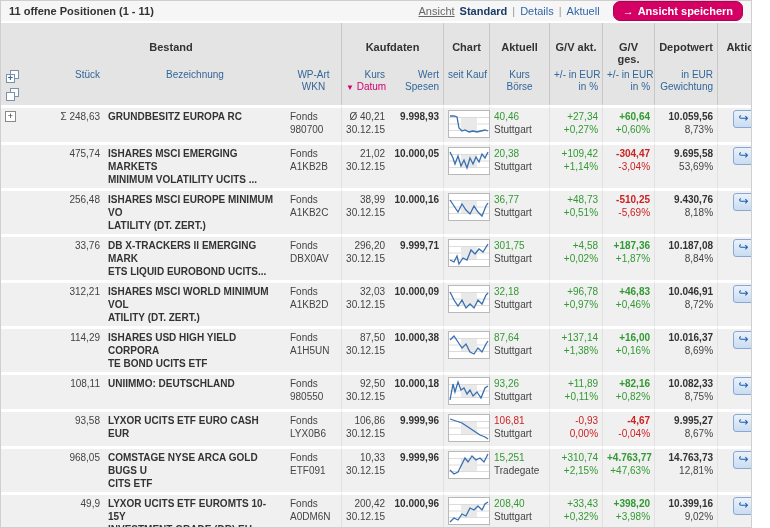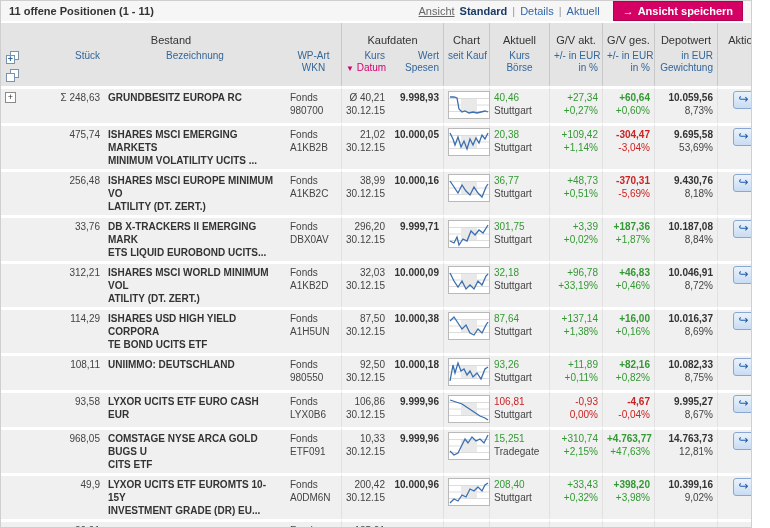--- a/index.html
+++ b/index.html
@@ -8,28 +8,28 @@
   .widget { width:752px; height:528px; border:1px solid #cfcfcf; background:#0f172a; overflow:hidden; }
 
   
   .titlebar { height:22px; background:#f6f6f6; display:flex; align-items:center; justify-content:space-between; padding:0 8px 0 8px; border-bottom:2px solid #fff; }
   .title { font-size:11px; font-weight:bold; color:#333; }
   .views { display:flex; align-items:center; gap:5px; font-size:11px; }
   .views .lbl { color:#666;text-decoration:underline; }
   .views a { text-decoration:none; color:#3366a9; cursor:pointer;text-align:center; }
   .views a.active { color:#1a3a66; font-weight:bold; }
   .views .sep { color:#999; }
-  .savebtn { margin-left:8px; background:#d40064; color:#fff; font-weight:bold; font-size:11px; border:1px solid #b10053; border-radius:0; padding:3px 9px; cursor:pointer; font-family:"Liberation Sans",sans-serif; }
+  .savebtn { margin-left:8px; background:#d40064; color:#fff; font-weight:bold; font-size:11px; border:1px solid #b10053; border-radius:7px; padding:3px 9px; cursor:pointer; font-family:"Liberation Sans",sans-serif; }
   .savebtn .arr { font-weight:bold; margin-right:4px; }
 
   
   table { table-layout:fixed; width:768px; border-collapse:separate; border-spacing:0; }
   th, td { font-size:10px; vertical-align:top; padding:2px 4px; font-weight:normal; }
   thead th { background:#e4e4e4; }
-  .grp { font-size:11px; font-weight:normal; color:#333; text-align:center; padding-top:11px; }
+  .grp { font-size:11px; font-weight:bold; color:#333; text-align:center; padding-top:18px; }
   .sub { color:#336699; line-height:12px; }
   .sub div { white-space:nowrap; }
   .hdr-gb { border-left:1px solid #c8c8c8; }
   .gb { border-left:1px solid #e1e1e1; }
   .r { text-align:right; }
   .c { text-align:center;margin-left:42px; }
   tbody tr.pos td { background:#f0f0f0; border-top:3px solid #fff; line-height:13px; }
   .name { font-weight:bold; color:#333; cursor:pointer; line-height:13px; display:block; }
   .muted { color:#444; }
   .bold { font-weight:bold; color:#333;text-align:right; }
@@ -200,42 +200,42 @@
           <td class="r"><span class="bold">10.000,16</span></td>
           <td class="c gb"><span class="spark"><svg viewBox="0 0 40 26" width="40" height="26">
                 <line x1="0" x2="40" y1="6.5" y2="6.5" stroke="#dcdcdc" stroke-width="1"></line>
                 <line x1="0" x2="40" y1="13" y2="13" stroke="#dcdcdc" stroke-width="1"></line>
                 <line x1="0" x2="40" y1="19.5" y2="19.5" stroke="#dcdcdc" stroke-width="1"></line>
                 <rect x="12" y="7" width="16" height="12" fill="#e9e9e9"></rect>
                 <polyline points="1,6 5,12 9,18 13,10 17,16 21,20 25,12 29,18 33,22 37,12 39,9" fill="none" stroke="#3a6fb0" stroke-width="1.3"></polyline>
               </svg></span></td>
           <td class="gb"><span class="green">36,77</span><br><span class="muted">Stuttgart</span></td>
           <td class="r gb"><span class="green">+48,73</span><br><span class="green">+0,51%</span></td>
-          <td class="r gb"><span class="boldred">-370,31</span><br><span class="red">-5,69%</span></td>
+          <td class="r gb"><span class="boldred">-510,25</span><br><span class="red">-5,69%</span></td>
           <td class="r gb"><span class="bold">9.430,76</span><br><span class="muted">8,18%</span></td>
           <td class="c gb"><span class="actbtn">↪</span></td>
         </tr>
         <tr class="pos">
           <td></td>
           <td class="r muted">33,76</td>
           <td>
             <a class="name">DB X-TRACKERS II EMERGING MARK<br>ETS LIQUID EUROBOND UCITS...</a>
           </td>
           <td class="muted">Fonds<br>DBX0AV</td>
           <td class="r muted gb">296,20<br>30.12.15</td>
           <td class="r"><span class="bold">9.999,71</span></td>
           <td class="c gb"><span class="spark"><svg viewBox="0 0 40 26" width="40" height="26">
                 <line x1="0" x2="40" y1="6.5" y2="6.5" stroke="#dcdcdc" stroke-width="1"></line>
                 <line x1="0" x2="40" y1="13" y2="13" stroke="#dcdcdc" stroke-width="1"></line>
                 <line x1="0" x2="40" y1="19.5" y2="19.5" stroke="#dcdcdc" stroke-width="1"></line>
                 <rect x="12" y="7" width="16" height="12" fill="#e9e9e9"></rect>
                 <polyline points="1,20 5,22 8,16 10,24 14,18 18,20 22,10 26,14 30,9 34,12 39,4" fill="none" stroke="#3a6fb0" stroke-width="1.3"></polyline>
               </svg></span></td>
           <td class="gb"><span class="green">301,75</span><br><span class="muted">Stuttgart</span></td>
-          <td class="r gb"><span class="green">+3,39</span><br><span class="green">+0,02%</span></td>
+          <td class="r gb"><span class="green">+4,58</span><br><span class="green">+0,02%</span></td>
           <td class="r gb"><span class="boldgreen">+187,36</span><br><span class="green">+1,87%</span></td>
           <td class="r gb"><span class="bold">10.187,08</span><br><span class="muted">8,84%</span></td>
           <td class="c gb"><span class="actbtn">↪</span></td>
         </tr>
         <tr class="pos">
           <td></td>
           <td class="r muted">312,21</td>
           <td>
             <a class="name">ISHARES MSCI WORLD MINIMUM VOL<br>ATILITY (DT. ZERT.)</a>
           </td>
@@ -243,21 +243,21 @@
           <td class="r muted gb">32,03<br>30.12.15</td>
           <td class="r"><span class="bold">10.000,09</span></td>
           <td class="c gb"><span class="spark"><svg viewBox="0 0 40 26" width="40" height="26">
                 <line x1="0" x2="40" y1="6.5" y2="6.5" stroke="#dcdcdc" stroke-width="1"></line>
                 <line x1="0" x2="40" y1="13" y2="13" stroke="#dcdcdc" stroke-width="1"></line>
                 <line x1="0" x2="40" y1="19.5" y2="19.5" stroke="#dcdcdc" stroke-width="1"></line>
                 <rect x="12" y="7" width="16" height="12" fill="#e9e9e9"></rect>
                 <polyline points="1,6 5,14 9,20 13,14 17,22 21,18 25,22 29,14 33,18 37,9 39,7" fill="none" stroke="#3a6fb0" stroke-width="1.3"></polyline>
               </svg></span></td>
           <td class="gb"><span class="green">32,18</span><br><span class="muted">Stuttgart</span></td>
-          <td class="r gb"><span class="green">+96,78</span><br><span class="green">+33,19%</span></td>
+          <td class="r gb"><span class="green">+96,78</span><br><span class="green">+0,97%</span></td>
           <td class="r gb"><span class="boldgreen">+46,83</span><br><span class="green">+0,46%</span></td>
           <td class="r gb"><span class="bold">10.046,91</span><br><span class="muted">8,72%</span></td>
           <td class="c gb"><span class="actbtn">↪</span></td>
         </tr>
         <tr class="pos">
           <td></td>
           <td class="r muted">114,29</td>
           <td>
             <a class="name">ISHARES USD HIGH YIELD CORPORA<br>TE BOND UCITS ETF</a>
           </td>

